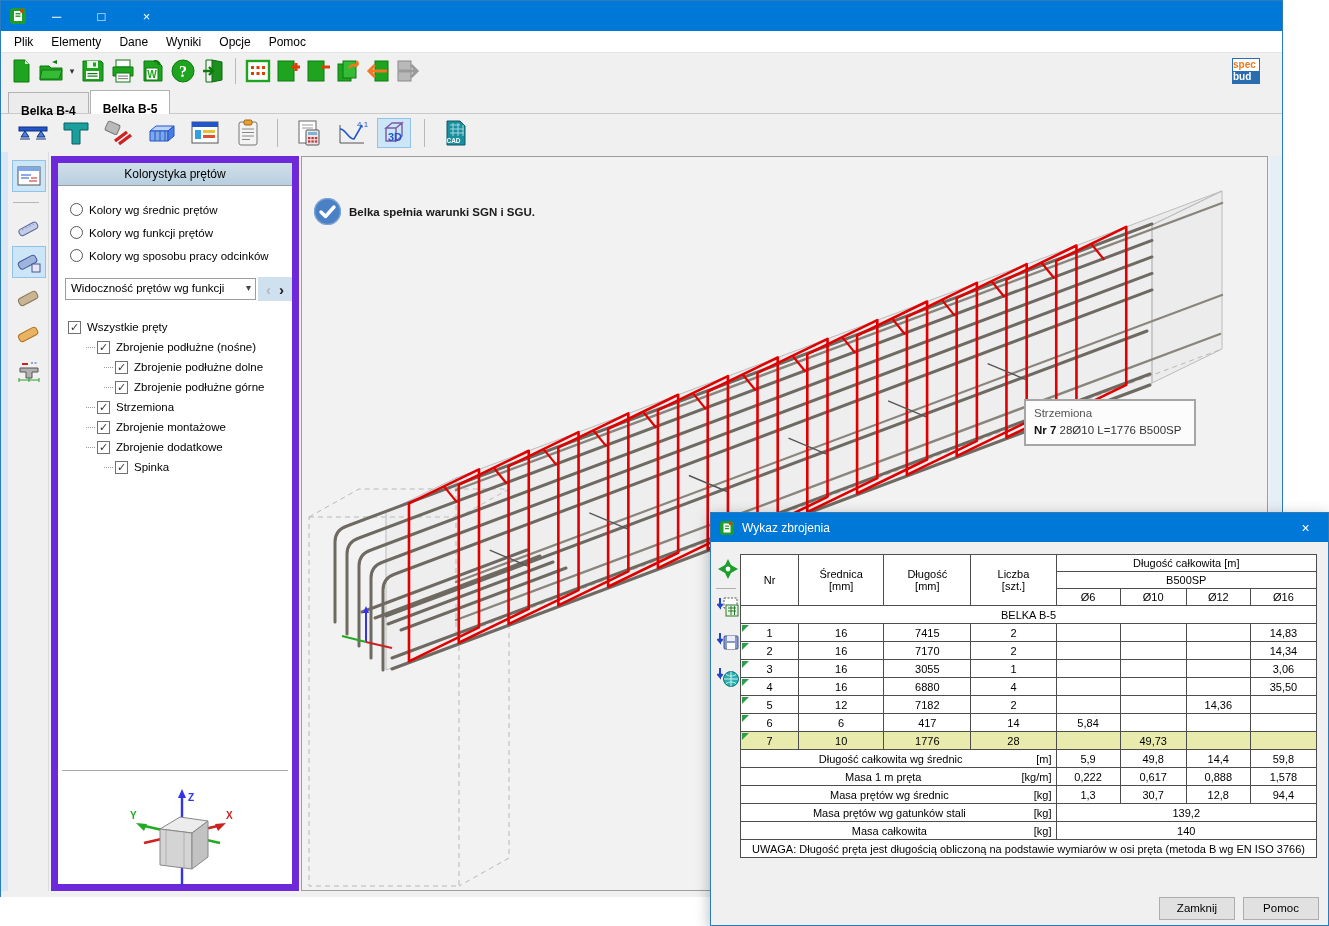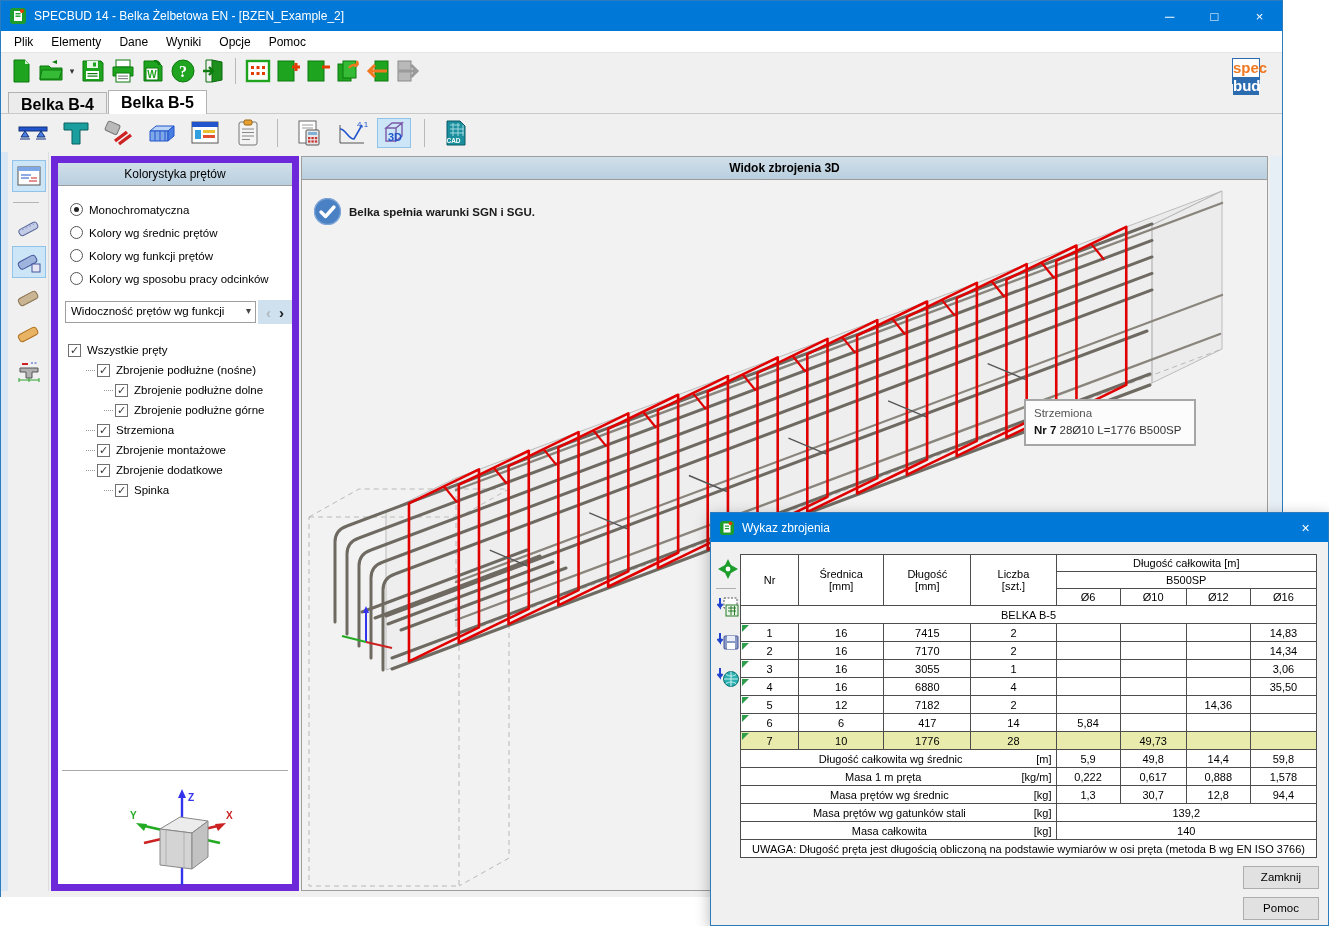--- a/index.html
+++ b/index.html
@@ -12,26 +12,26 @@
   .app-icon { width:18px; height:18px; margin:0 7px 0 8px; }
   .title-text { flex:1; white-space:nowrap; }
   .win-controls { display:flex; height:30px; }
   .win-btn { width:45px; height:30px; display:flex; align-items:center; justify-content:center; font-size:13px; color:#fff; }
   .menubar { height:22px; background:#ffffff; border-bottom:1px solid #e5e5e5; display:flex; align-items:center; font-size:12px; padding-left:4px; }
   .menu-item { padding:3px 9px; }
   .toolbar { height:36px; background:#f0f0f0; display:flex; align-items:center; padding-left:5px; position:relative; }
   .tb-icon { width:30px; height:28px; display:flex; align-items:center; justify-content:center; }
   .tb-caret { font-size:9px; color:#333; width:12px; text-align:center; }
   .tb-sep { width:1px; height:26px; background:#b9b9b9; margin:0 7px; }
-  .brand-logo { position:absolute; right:22px; top:5px; width:28px; height:26px; border:1px solid #2b6cb0; background:#fff; font-size:15px; font-weight:bold; line-height:1.2; text-align:left; font-family:"Liberation Sans",sans-serif; }
+  .brand-logo { position:absolute; right:22px; top:5px; width:28px; height:26px; border:1px solid #2b6cb0; background:#fff; font-size:10px; font-weight:bold; line-height:1.2; text-align:left; font-family:"Liberation Sans",sans-serif; }
   .brand-top { color:#f07820; background:#fff; display:block; }
   .brand-bottom { color:#fff; background:#2b6cb0; display:block; }
 
   .tabbar { height:25px; background:#f0f0f0; display:flex; align-items:flex-end; padding-left:7px; border-bottom:1px solid #c9c9c9; }
-  .tab { border:1px solid #b2b2b2; border-bottom:none; background:#ececec; font-weight:bold; font-size:16px; padding:3px 12px 3px 12px; height:21px; margin-right:1px; }
+  .tab { border:1px solid #b2b2b2; border-bottom:none; background:#ececec; font-weight:bold; font-size:12px; padding:11px 12px 3px 12px; height:21px; margin-right:1px; }
   .tab.active { background:#ffffff; height:24px; margin-bottom:-1px; position:relative; z-index:3; }
 
   .toolbar2 { height:38px; background:#f0f0f0; display:flex; align-items:center; padding-left:14px; gap:9px; }
   .tb2-icon { width:34px; height:30px; display:flex; align-items:center; justify-content:flex-end; }
   .tb2-icon.active { background:#cde6f7; border:1px solid #90c3ea; }
   .tb2-sep { width:1px; height:28px; background:#b9b9b9; margin:0 4px; }
 
   .content { position:relative; height:745px; background:#f0f0f0; }
 
   
@@ -88,37 +88,36 @@
   table.rebar th, table.rebar td { border:1px solid #4d4d4d; padding:1px 4px; text-align:center; font-weight:normal; height:18px; vertical-align:middle; }
   table.rebar th { white-space:pre-line; height:17px; }
   td.nr-cell { position:relative; }
   td.nr-cell::before { content:""; position:absolute; left:1px; top:1px; width:0; height:0; border-top:7px solid #2f9e4c; border-right:7px solid transparent; }
   tr.hl td { background:#e9ebad; }
   td.section-cell { font-weight:bold; }
   td.sum-label { text-align:left; }
   td.sum-label .unit { float:right; }
   td.bold-val { font-weight:bold; }
   td.note-cell { text-align:left; height:26px; }
-  .dlg-buttons { position:absolute; right:9px; bottom:6px; display:flex; gap:8px;flex-direction:column; }
+  .dlg-buttons { position:absolute; right:9px; bottom:6px; display:flex; gap:8px; }
   .dlg-btn { width:76px; height:23px; background:#e1e1e1; border:1px solid #adadad; font-size:11.5px; font-family:"Liberation Sans",sans-serif; text-align:center; padding-top:4px; }
 </style>
 </head>
 <body>
 
 <div class="main-window">
 
   <div class="titlebar">
     <svg class="app-icon" viewBox="0 0 18 18">
         <rect x="1" y="1" width="16" height="16" rx="3" fill="#1d9e2c"></rect>
         <rect x="5" y="4" width="8" height="10" fill="#fff"></rect>
         <rect x="6.5" y="6" width="5" height="1.4" fill="#1d9e2c"></rect>
         <rect x="6.5" y="8.5" width="5" height="1.4" fill="#1d9e2c"></rect>
         <circle cx="13" cy="4" r="2" fill="#e23c00"></circle>
       </svg>
-    <span class="title-text">SPECBUD 14 - Belka Żelbetowa EN - [BZEN_Example_2]</span>
     <div class="win-controls">
       <div class="win-btn">─</div>
       <div class="win-btn">□</div>
       <div class="win-btn">×</div>
     </div>
   </div>
 
   <div class="menubar" id="menu-bar">
       <div class="menu-item">Plik</div>
       <div class="menu-item">Elementy</div>
@@ -365,24 +364,20 @@
             <path d="M3 18 v4 M23 18 v4 M13 18 v4" stroke="#2aa02a"></path>
             <path d="M6 4 h6" stroke="#cc2222" stroke-width="2"></path>
             <path d="M15 3 h7" stroke="#3355cc" stroke-dasharray="2 1.5"></path>
           </svg>
         </div>
     </div>
 
     <div class="leftpanel">
       <div class="panel-header">Kolorystyka prętów</div>
       <div class="radio-group" id="radio-group">
-          <div class="radio-row">
-            <span class="rb sel"></span>
-            <span>Monochromatyczna</span>
-          </div>
           <div class="radio-row">
             <span class="rb"></span>
             <span>Kolory wg średnic prętów</span>
           </div>
           <div class="radio-row">
             <span class="rb"></span>
             <span>Kolory wg funkcji prętów</span>
           </div>
           <div class="radio-row">
             <span class="rb"></span>
@@ -454,21 +449,20 @@
           <path d="M70 52 L86 40 L86 76 L70 88 Z" fill="#c2c2c2" stroke="#888"></path>
           <path d="M44 49 v35 M62 51 v36" stroke="#a8a8a8" stroke-width="0.8"></path>
         </g>
         <text x="66" y="20" font-size="10" font-weight="bold" fill="#3333ee">Z</text>
         <text x="8" y="38" font-size="10" font-weight="bold" fill="#22aa22">Y</text>
         <text x="104" y="38" font-size="10" font-weight="bold" fill="#cc2222">X</text>
       </svg>
     </div>
 
     <div class="view3d">
-      <div class="view-header">Widok zbrojenia 3D</div>
       <svg class="canvas3d" id="scene" width="965" height="710" viewBox="0 0 965 710">
           <path d="M7 337 L157 337 L157 706 L7 706 Z" fill="none" stroke="#b8b8b8" stroke-width="1" stroke-dasharray="5 4"></path>
           <path d="M7 337 L57 309 L207 309 L157 337" fill="none" stroke="#b8b8b8" stroke-width="1" stroke-dasharray="5 4"></path>
           <path d="M207 309 L207 678 L157 706" fill="none" stroke="#b8b8b8" stroke-width="1" stroke-dasharray="5 4"></path>
           <path d="M84 332 L154 298 L920 11 L850 45 Z" fill="rgba(228,228,228,0.5)" stroke="#bcbcbc"></path>
           <path d="M84 332 L850 45 L850 203 L84 490 Z" fill="rgba(215,215,215,0.15)" stroke="#bcbcbc"></path>
           <path d="M850 45 L920 11 L920 169 L850 203 Z" fill="rgba(222,222,222,0.3)" stroke="#bcbcbc"></path>
           <path d="M154 456 L920 169 M154 298 L154 456" fill="none" stroke="#b8b8b8" stroke-width="1" stroke-dasharray="5 4"></path>
           <line x1="60" y1="432" x2="225" y2="370" stroke="#6f6a61" stroke-width="3" stroke-linecap="round"></line>
           <line x1="73" y1="438" x2="238" y2="376" stroke="#6f6a61" stroke-width="3" stroke-linecap="round"></line>

